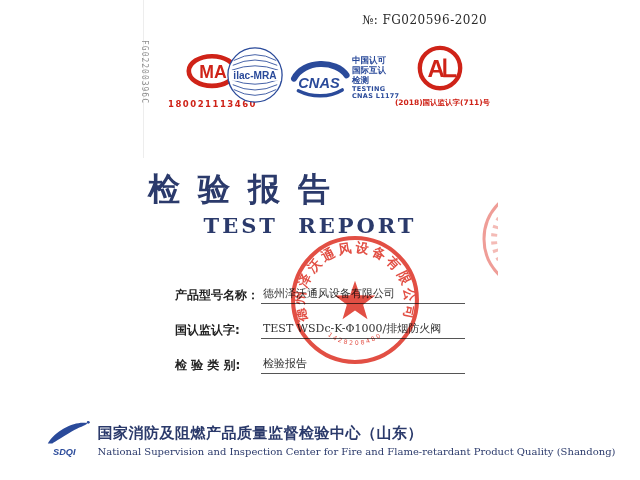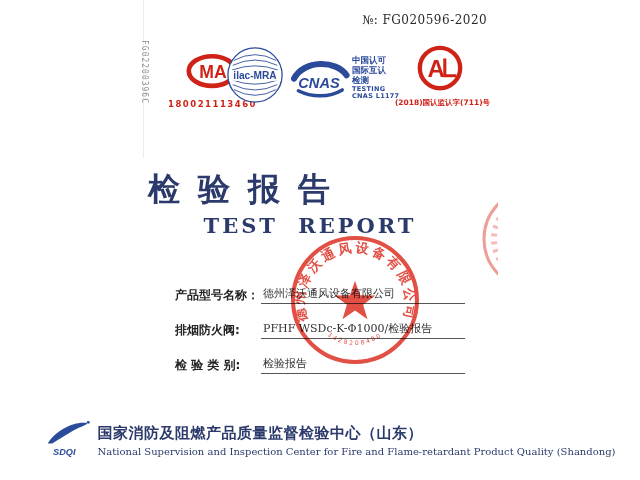--- a/index.html
+++ b/index.html
@@ -112,22 +112,22 @@
 
   <div class="title-cn">检验报告</div>
   <div class="title-en">TEST REPORT</div>
 
   <div class="fields">
     <div class="field">
       <span class="field-label">产品型号名称：</span>
       <span class="field-value">德州泽沃通风设备有限公司</span>
     </div>
     <div class="field">
-      <span class="field-label">排烟防火阀:</span>
-      <span class="field-value">PFHF WSDc-K-Φ1000/检验报告</span>
+      <span class="field-label">国认监认字:</span>
+      <span class="field-value">TEST WSDc-K-Φ1000/排烟防火阀</span>
     </div>
     <div class="field">
       <span class="field-label">检 验 类 别:</span>
       <span class="field-value">检验报告</span>
     </div>
   </div>
 
   <div class="stamp">
     <svg width="132" height="132" viewBox="0 0 130 130">
       <circle cx="65" cy="65" r="61" fill="none" stroke="#df3b2f" stroke-width="4"></circle>

